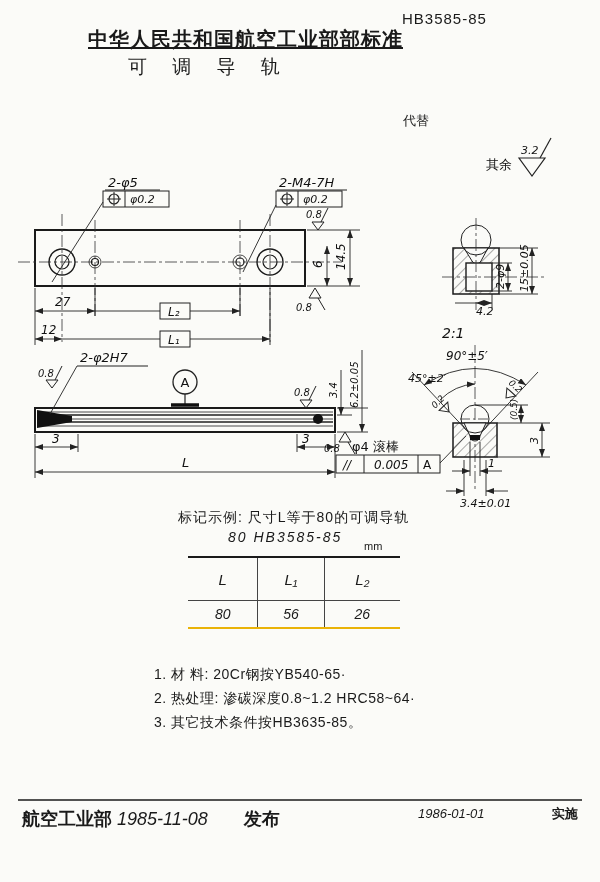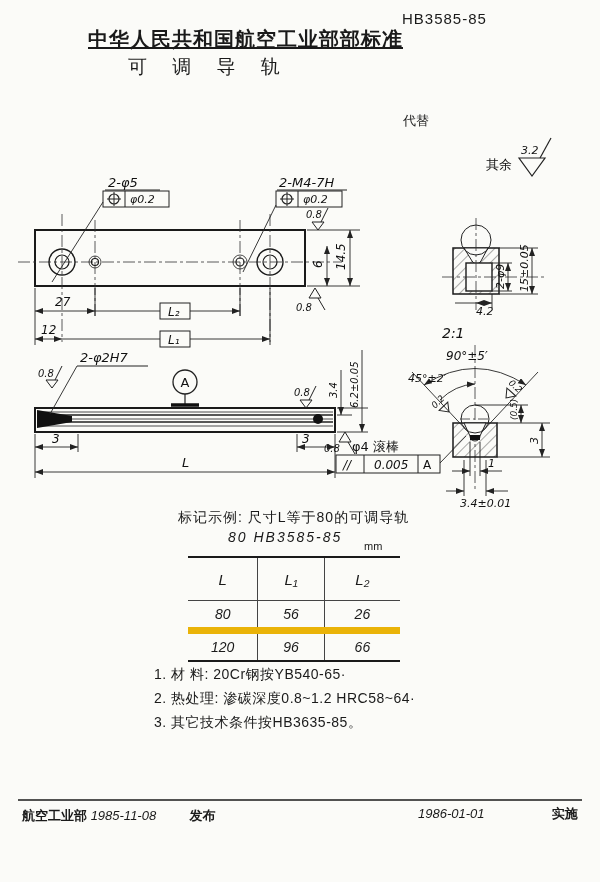--- a/index.html
+++ b/index.html
@@ -21,25 +21,25 @@
     position:absolute;left:188px;top:556px;width:212px;
     border-collapse:collapse;font-size:14px;
     border-top:2.5px solid #1a1a1a;border-bottom:2.5px solid #1a1a1a;
   }
   table.spec td{
     text-align:center;font-style:italic;
     border-left:1px solid #444;padding:0;
   }
   table.spec td:first-child{border-left:none;}
   table.spec tr.hd td{height:42px;border-bottom:1px solid #444;font-size:15px;}
-  table.spec tr.r1 td{height:26px;border-bottom:7px solid #eab308;}
+  table.spec tr.r1 td{height:26px;border-bottom:2px solid #eab308;}
   table.spec tr.r2 td{height:26px;}
   .notes{left:154px;top:662px;font-size:14px;line-height:24px;letter-spacing:0.5px;}
   .footer{left:0;top:803px;width:600px;height:30px;}
-  .ft-l{position:absolute;left:22px;top:4px;font-size:13px;}
+  .ft-l{position:absolute;left:22px;top:4px;font-size:18px;}
   .ft-r{position:absolute;left:418px;top:2px;font-size:13px;}
   .b{font-weight:bold;}
   .it{font-style:italic;}
   .gap{display:inline-block;width:26px;}
   .gap2{display:inline-block;width:60px;}
   svg text{fill:#111;font-family:"DejaVu Sans",sans-serif;font-style:italic;}
   svg .up{font-style:normal;}
 </style>
 </head>
 <body>
@@ -294,25 +294,20 @@
       <tr class="hd">
     <td style="width:70px">L</td>
     <td style="width:66px">L₁</td>
     <td style="width:76px">L₂</td>
   </tr>
   <tr class="r1">
     <td>80</td>
     <td>56</td>
     <td>26</td>
   </tr>
-  <tr class="r2">
-    <td>120</td>
-    <td>96</td>
-    <td>66</td>
-  </tr>
 </tbody>
   </table>
 
 <div class="abs notes">
   <div>1.  材  料: 20Cr钢按YB540-65·</div>
   <div>2.  热处理: 渗碳深度0.8~1.2 HRC58~64·</div>
   <div>3.  其它技术条件按HB3635-85。</div>
 </div>
 
 <div class="abs footer">

